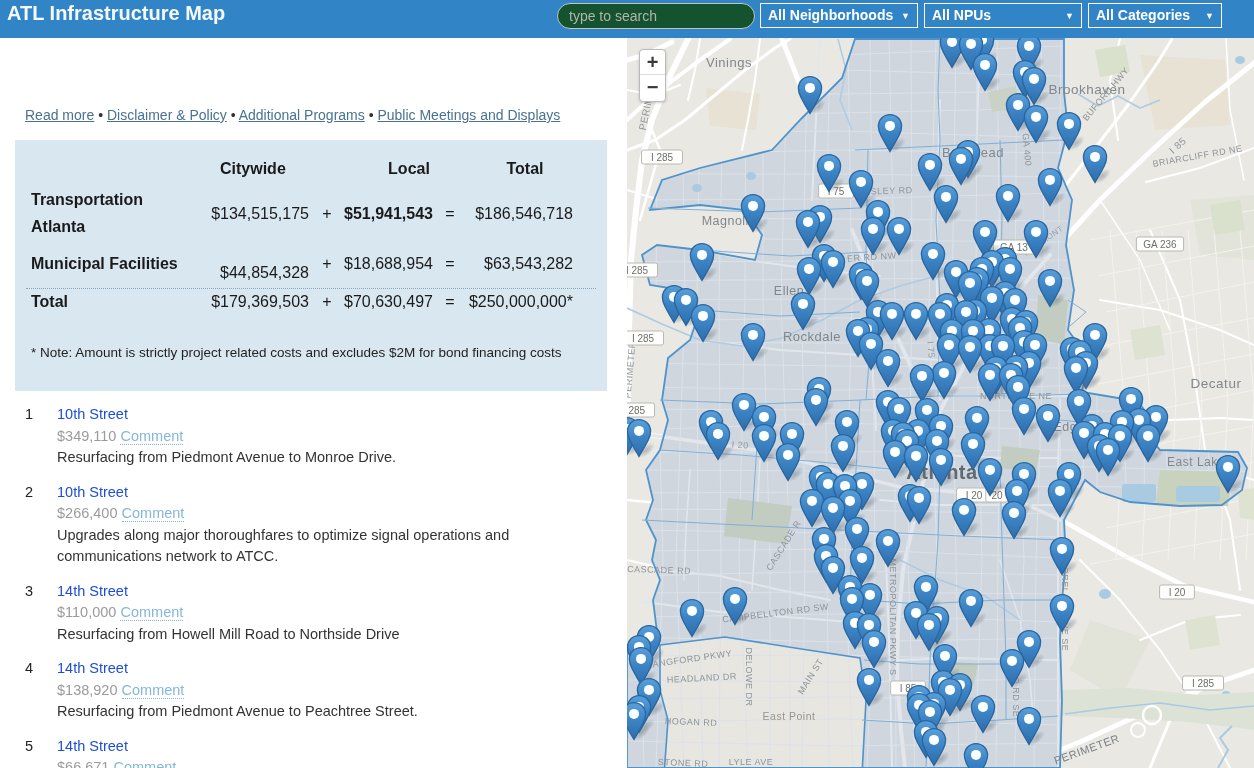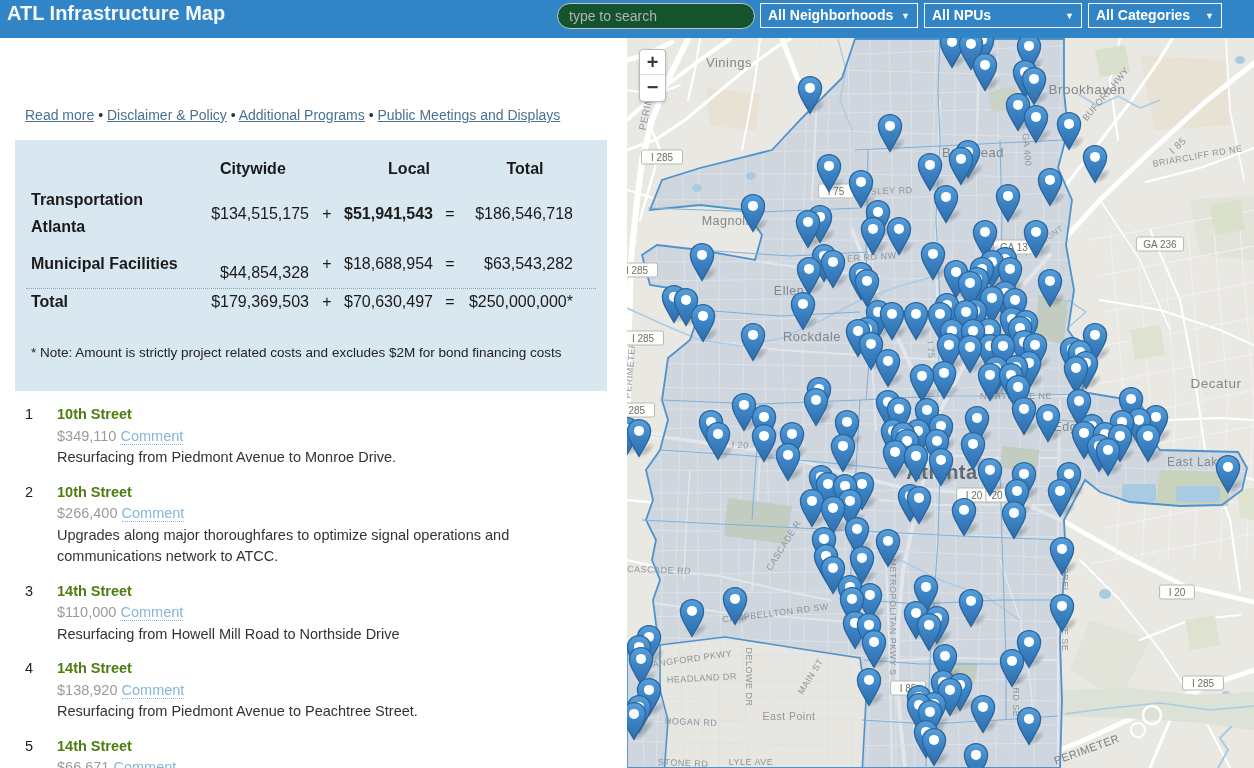--- a/index.html
+++ b/index.html
@@ -12,21 +12,21 @@
 #links { position:absolute; left:25px; top:69px; font-size:14px; color:#333; }
 #links a { color:#4a7191; text-decoration:underline; }
 #tbl { position:absolute; left:15px; top:102px; width:592px; height:251px; background:#d9e7f1; }
 .tc { position:absolute; color:#1a1a1a; font-size:16px; white-space:nowrap; }
 .tb { font-weight:bold; }
 #note { position:absolute; left:16px; top:205px; font-size:13.5px; color:#222; }
 #list { position:absolute; left:0; top:366px; width:600px; }
 .item { position:relative; margin-bottom:13px; }
 .inum { position:absolute; left:25px; top:0; font-size:14.5px; color:#222; line-height:21.5px; }
 .ibody { margin-left:57px; font-size:14.5px; line-height:21.5px; }
-.it { font-weight:bold; color:#4d7c0f; }
+.it { font-weight:normal; color:#1d4ed8; }
 .im { color:#9b9b9b; }
 .im a { color:#85b7d7; text-decoration:none; border-bottom:1px dotted #85b7d7; }
 .id { color:#333; }
 #map { position:absolute; left:627px; top:38px; width:627px; height:730px; background:#e9e8e3; }
 #zoom { position:absolute; left:12px; top:11px; width:27px; height:53px; background:#fff; border:1px solid #bbb; border-radius:4px; box-shadow:0 1px 3px rgba(0,0,0,0.18); z-index:10; }
 #zoom div { width:25px; height:25px; text-align:center; font-size:20px; font-weight:bold; color:#3a3a3a; line-height:25px; }
 #zoom div:first-child { border-bottom:1px solid #ddd; }
 </style></head>
 <body>
 <div id="hdr">

